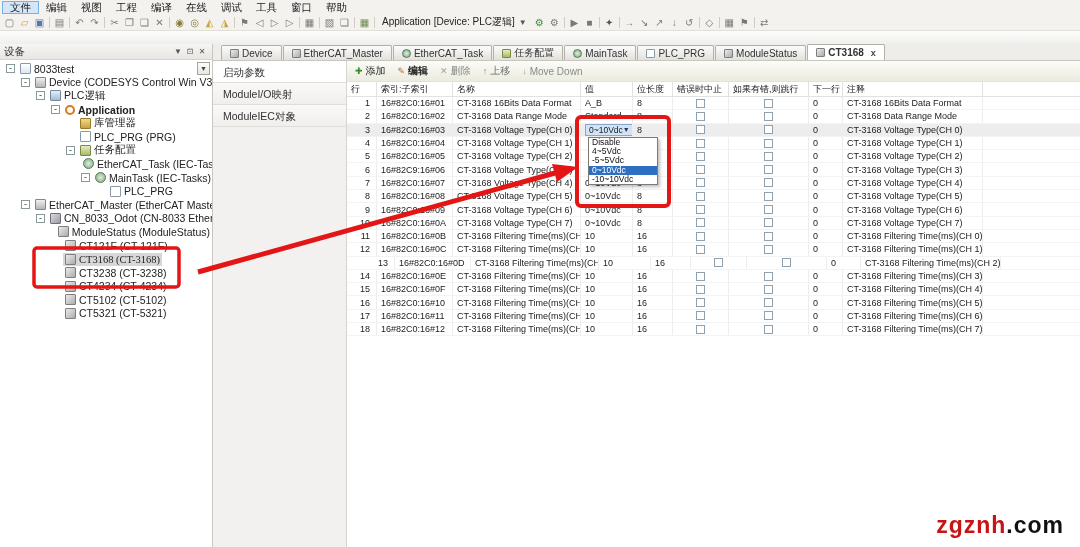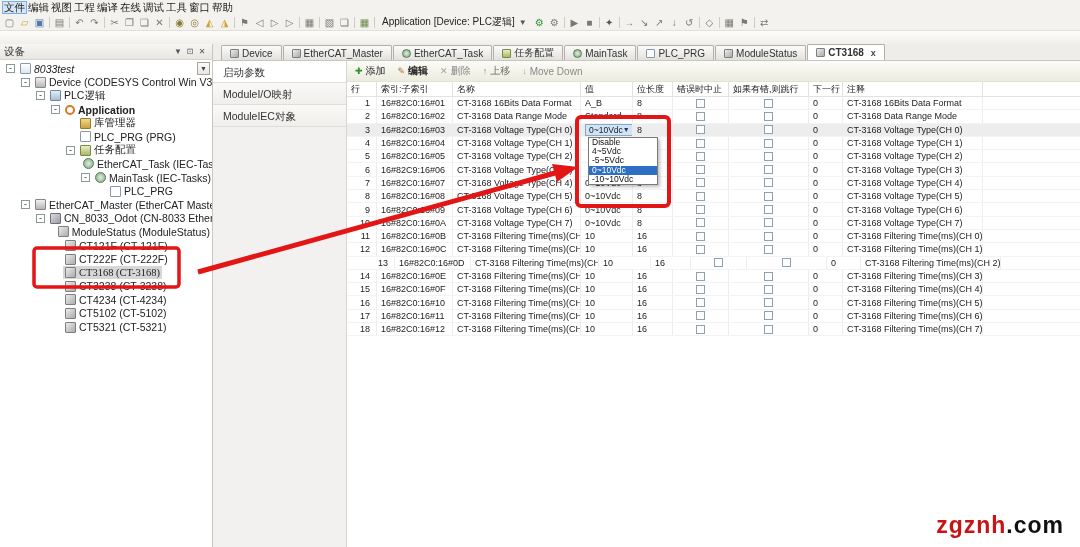--- a/index.html
+++ b/index.html
@@ -2,21 +2,21 @@
 <html><head>
 <meta charset="utf-8">
 <style>
   * { margin:0; padding:0; box-sizing:border-box; }
   html,body { width:1080px; height:547px; overflow:hidden; background:#fff;
     font-family:"Liberation Sans", sans-serif; color:#222; }
 
   
   .menubar { height:14px; background:#f4f2ef; display:flex; align-items:center;
     font-size:10.5px; padding-left:2px; }
-  .menu-item { padding:0 1px; height:13px; line-height:13px; color:#222; }
+  .menu-item { padding:0 7px; height:13px; line-height:13px; color:#222; }
   .menu-item.hl { background:#d4e6f8; border:1px solid #7ab0e0; line-height:11px; }
 
   .toolbar { height:17px; background:#f4f2ef; border-bottom:1px solid #e2dfd9;
     display:flex; align-items:center; padding-left:2px; }
   .tbi { width:15px; text-align:center; font-size:10px; color:#7a7a74; flex:none; }
   .tsep { width:1px; height:11px; background:#cfccc5; margin:0 2px; flex:none; }
   .app-combo { display:flex; align-items:center; gap:4px; font-size:10px;
     padding:0 5px; color:#222; white-space:nowrap; }
   .app-combo .chev { font-size:8px; color:#555; }
   .topgap { height:13px; background:linear-gradient(#fdfdfc,#f0efeb); }
@@ -35,21 +35,21 @@
   .tree { flex:1; position:relative; padding-top:2px; font-size:10.5px;
     overflow:hidden; white-space:nowrap; }
   .tree-combo { position:absolute; top:2px; right:2px; width:13px; height:13px;
     border:1px solid #a8a49c; background:linear-gradient(#fcfcfb,#e8e6e1);
     font-size:7px; text-align:center; line-height:11px; color:#444; }
   .trow { height:13.6px; display:flex; align-items:center; }
   .texp { width:9px; height:9px; border:1px solid #899; background:#fff; flex:none;
     font-size:9px; line-height:6px; text-align:center; color:#333; margin-right:3px; }
   .titem { display:flex; align-items:center; padding:0 2px; height:13px; }
   .titem.sel { background:#d7d7d7; }
-  .tlabel.italic { font-style:italic; }
+  .tlabel.italic { }
   .tlabel.bold { font-weight:bold; }
 
   .ti { width:11px; height:11px; margin-right:3px; flex:none; border-radius:1px; }
   .ti-project { background:linear-gradient(#fff,#dce6f0); border:1px solid #8899aa; }
   .ti-device { background:linear-gradient(#f0f0f0,#b6b6b6); border:1px solid #868686; }
   .ti-plc { background:linear-gradient(#e6eef7,#a6bcd2); border:1px solid #7288a0; }
   .ti-application { width:10px; height:10px; background:#fdfdfd; border:2px solid #d87a20; border-radius:50%; }
   .ti-library { background:linear-gradient(#f2d98a,#c9a23f); border:1px solid #9a7a26; }
   .ti-pou { background:#fff; border:1px solid #8899aa; }
   .ti-taskcfg { background:linear-gradient(#e7edc8,#aab86a); border:1px solid #7a8a3a; }
@@ -292,27 +292,20 @@
           <span class="titem">
             <span class="ti ti-module"></span>
             <span class="tlabel">ModuleStatus (ModuleStatus)</span>
           </span>
         </div>
         <div class="trow" style="padding-left: 51px;">
           <span style="width: 12px;"></span>
           <span class="titem">
             <span class="ti ti-module"></span>
             <span class="tlabel">CT121F (CT-121F)</span>
-          </span>
-        </div>
-        <div class="trow" style="padding-left: 51px;">
-          <span style="width: 12px;"></span>
-          <span class="titem">
-            <span class="ti ti-module"></span>
-            <span class="tlabel">CT222F (CT-222F)</span>
           </span>
         </div>
         <div class="trow" style="padding-left: 51px; font-family: Liberation Serif, serif;">
           <span style="width: 12px;"></span>
           <span class="titem sel">
             <span class="ti ti-module"></span>
             <span class="tlabel">CT3168 (CT-3168)</span>
           </span>
         </div>
         <div class="trow" style="padding-left: 51px;">

